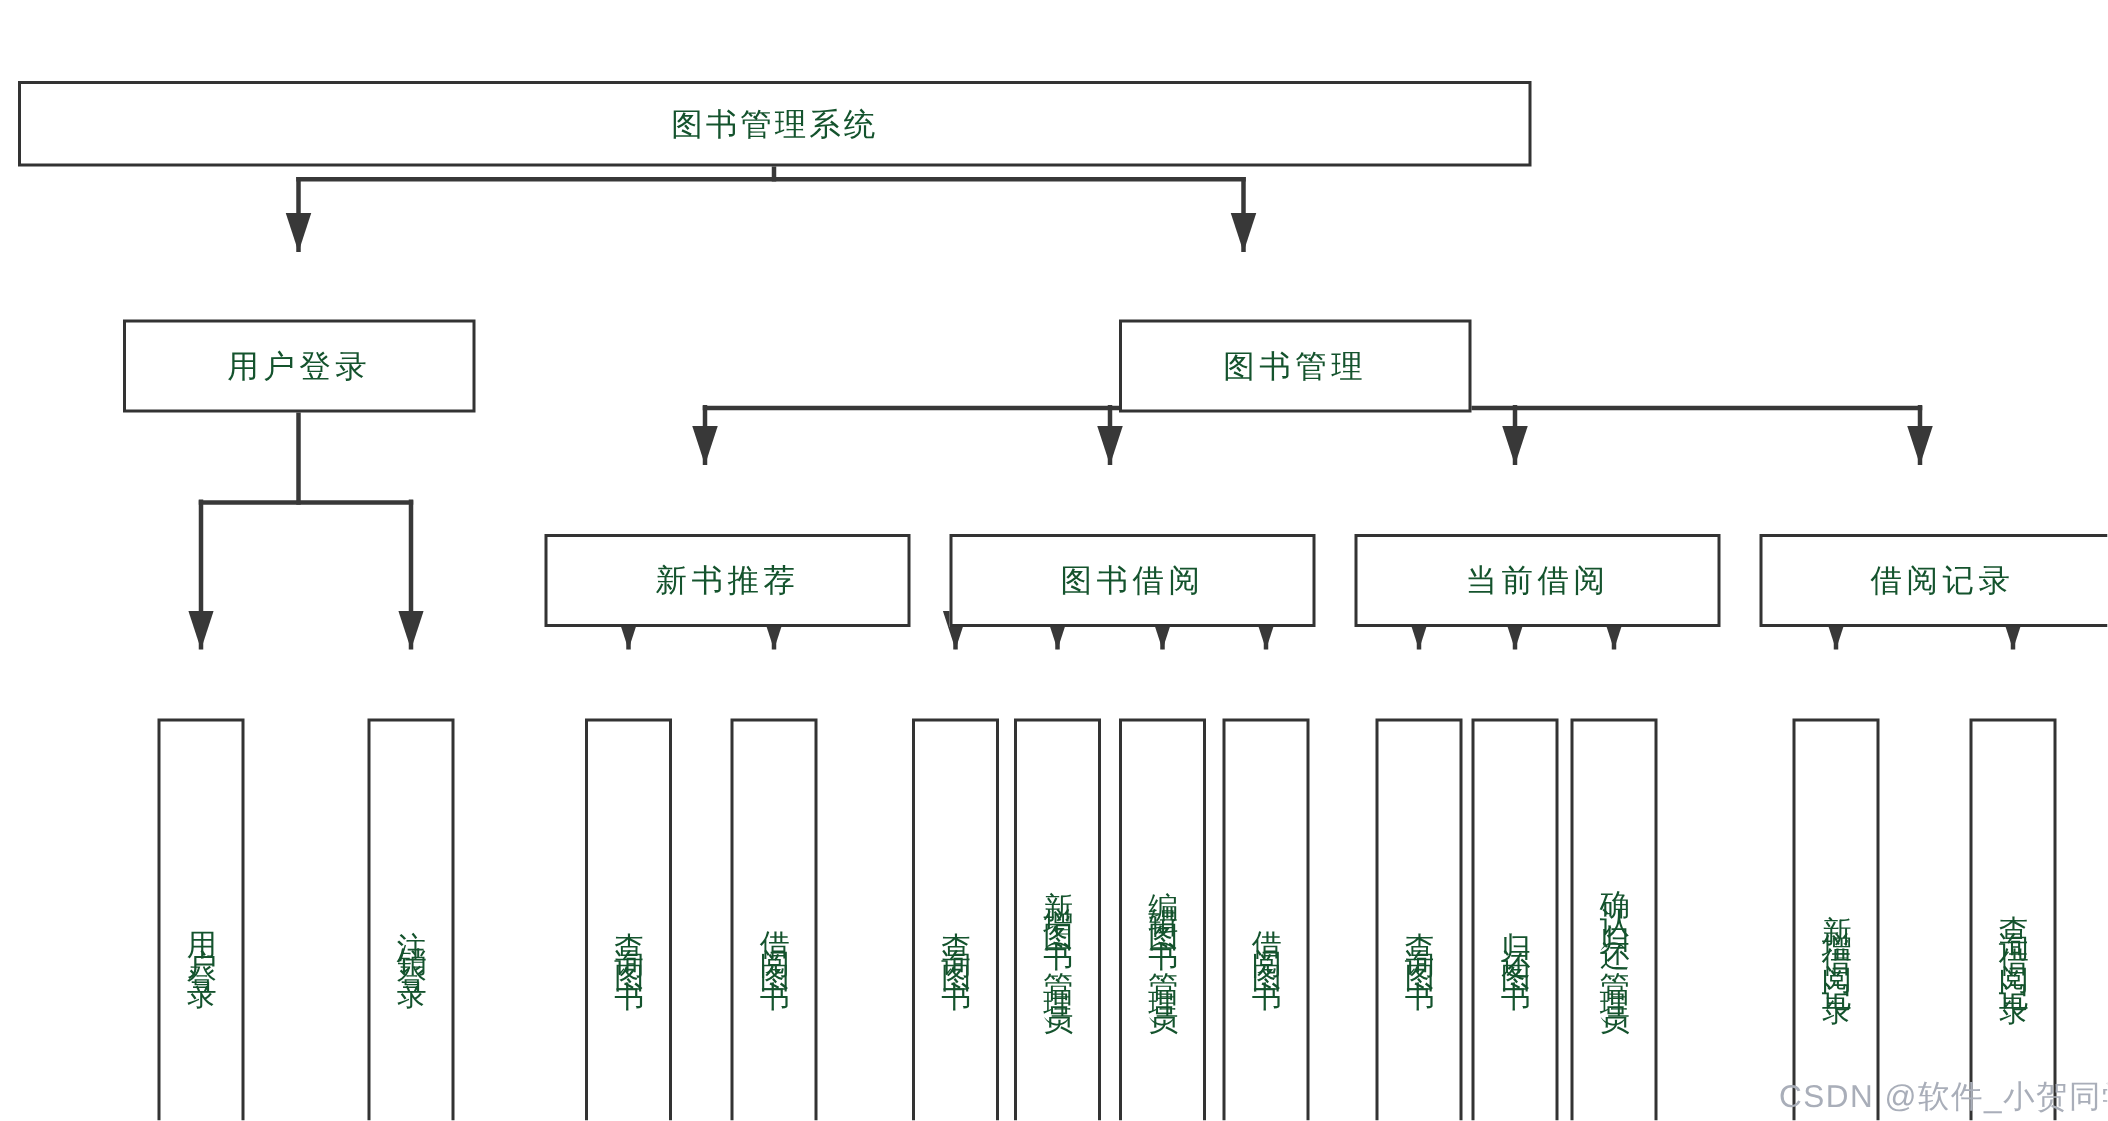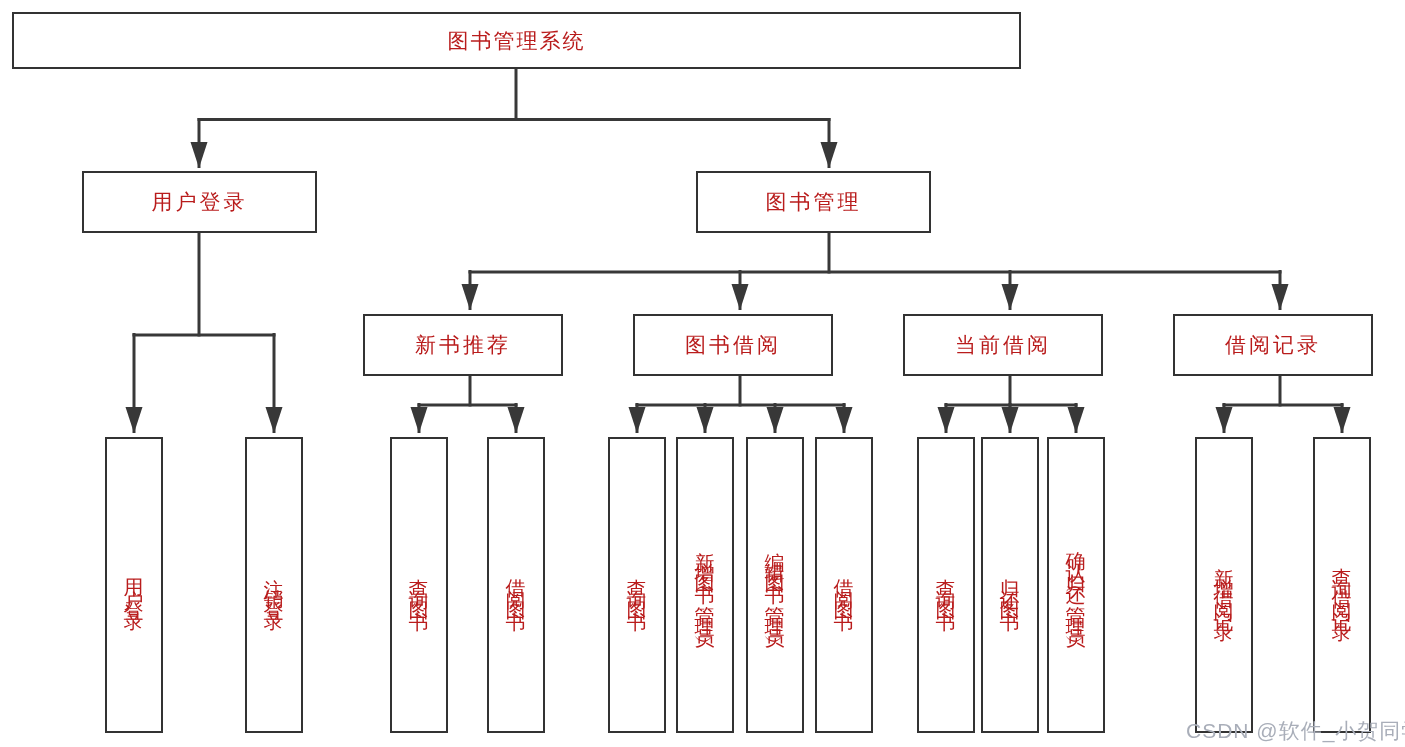--- a/index.html
+++ b/index.html
@@ -20,40 +20,41 @@
     left: 0; top: 0;
     width: 1405px;
     height: 747px;
     z-index: 1;
   }
   .box {
     position: absolute;
     box-sizing: border-box;
     background: #ffffff;
     border: 2.5px solid #333333;
-    color: #b91c1c;
+    color: #14532d;
     display: flex;
     align-items: center;
     justify-content: center;
     z-index: 2;
+    margin-top: 42px;
   }
   .root-box {
     left: 12px; top: 12px;
     width: 1009px; height: 57px;
     border-width: 2px;
     font-size: 21px;
     letter-spacing: 2px;
   }
   .h-box {
     height: 62px;
     font-size: 21px;
     letter-spacing: 3px;
   }
   .lvl2 { top: 171px; width: 235px; }
-  .lvl3 { top: 314px; width: 200px; }
+  .lvl3 { top: 314px; width: 244px; }
   .v-box {
     top: 437px;
     width: 58px;
     height: 296px;
   }
   .v-box .vtext {
     writing-mode: vertical-rl;
     text-orientation: mixed;
     font-size: 20px;
     letter-spacing: 11px;
@@ -125,21 +126,21 @@
     </g>
   </svg>
 
   <div class="box root-box">
     <span>图书管理系统</span>
   </div>
 
   <div class="box h-box lvl2" style="left:82px;">
     <span>用户登录</span>
   </div>
-  <div class="box h-box lvl2" style="left:696px;text-align:center;">
+  <div class="box h-box lvl2" style="left:746px;text-align:center;">
     <span>图书管理</span>
   </div>
 
   <div class="box h-box lvl3" style="left:363px;">
     <span>新书推荐</span>
   </div>
   <div class="box h-box lvl3" style="left:633px;text-align:center;">
     <span>图书借阅</span>
   </div>
   <div class="box h-box lvl3" style="left:903px;text-align:right;">

